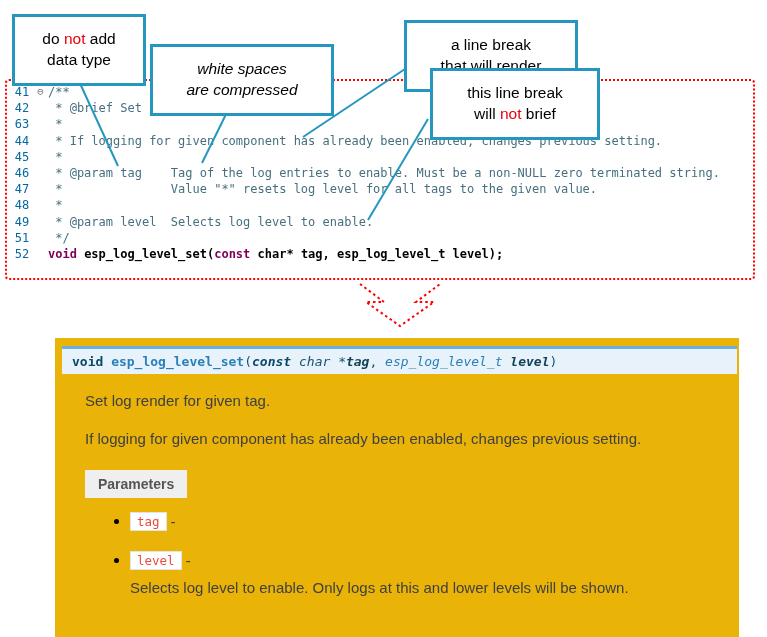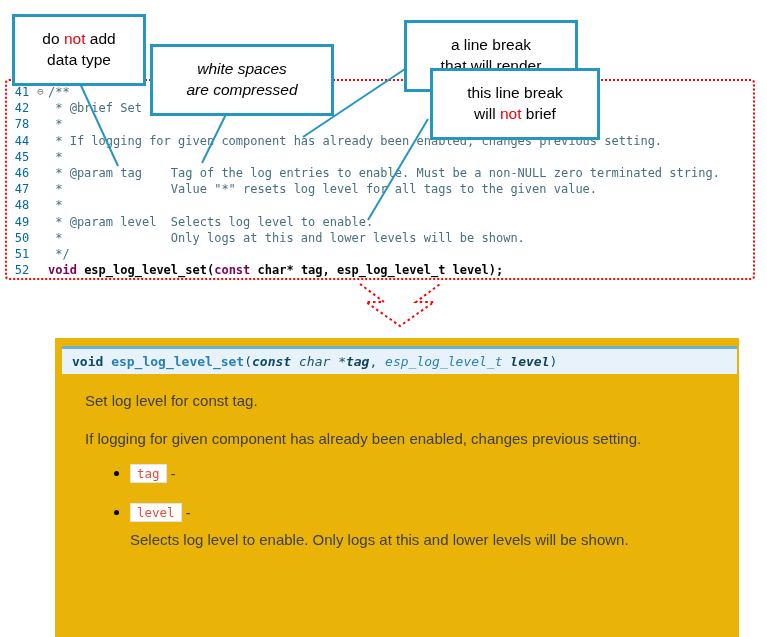--- a/index.html
+++ b/index.html
@@ -106,21 +106,21 @@
       <span class="ln">41</span>
       <span class="fold">⊖</span>
       <span class="ct cm">/**</span>
     </div>
     <div class="crow">
       <span class="ln">42</span>
       <span class="fold"></span>
       <span class="ct cm"> * @brief Set log level for shown tag</span>
     </div>
     <div class="crow">
-      <span class="ln">78</span>
+      <span class="ln">63</span>
       <span class="fold"></span>
       <span class="ct cm"> *</span>
     </div>
     <div class="crow">
       <span class="ln">44</span>
       <span class="fold"></span>
       <span class="ct cm"> * If logging for given component has already been enabled, changes previous setting.</span>
     </div>
     <div class="crow">
       <span class="ln">45</span>
@@ -141,42 +141,38 @@
       <span class="ln">48</span>
       <span class="fold"></span>
       <span class="ct cm"> *</span>
     </div>
     <div class="crow">
       <span class="ln">49</span>
       <span class="fold"></span>
       <span class="ct cm"> * @param level  Selects log level to enable.</span>
     </div>
     <div class="crow">
-      <span class="ln">50</span>
-      <span class="fold"></span>
-      <span class="ct cm"> *               Only logs at this and lower levels will be shown.</span>
-    </div>
-    <div class="crow">
       <span class="ln">51</span>
       <span class="fold"></span>
       <span class="ct cm"> */</span>
     </div>
     <div class="crow row52">
       <span class="ln">52</span>
       <span class="fold"></span>
       <span class="ct"><span class="k">void</span><span> esp_log_level_set(</span><span class="k">const</span><span> char* tag, esp_log_level_t level);</span></span>
     </div>
   </div>
 
   <div class="docs-panel">
     <div class="sig"><span class="kw-void">void</span><span> </span><span class="fn">esp_log_level_set</span><span>(</span><span class="kw-const">const</span><span class="tp-dark"> char *</span><span class="pm">tag</span><span>, </span><span class="tp">esp_log_level_t </span><span class="pm">level</span><span>)</span></div>
 
-    <p class="doc-para">Set log level for const tag.</p>
+    <p class="doc-para">Set log render for given tag.</p>
     <p class="doc-para">If logging for given component has already been enabled, changes previous setting.</p>
 
+    <div class="params-label">Parameters</div>
 
     <ul class="param-list">
       <li>
         <div class="param-head">
           <code class="literal">tag</code>
           <span>-</span>
         </div>
       </li>
       <li>
         <div class="param-head">

